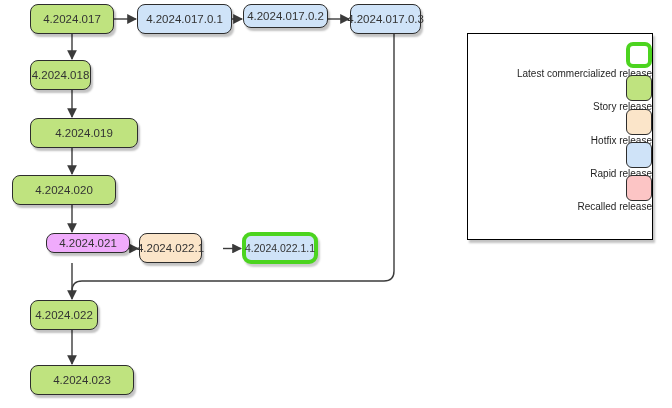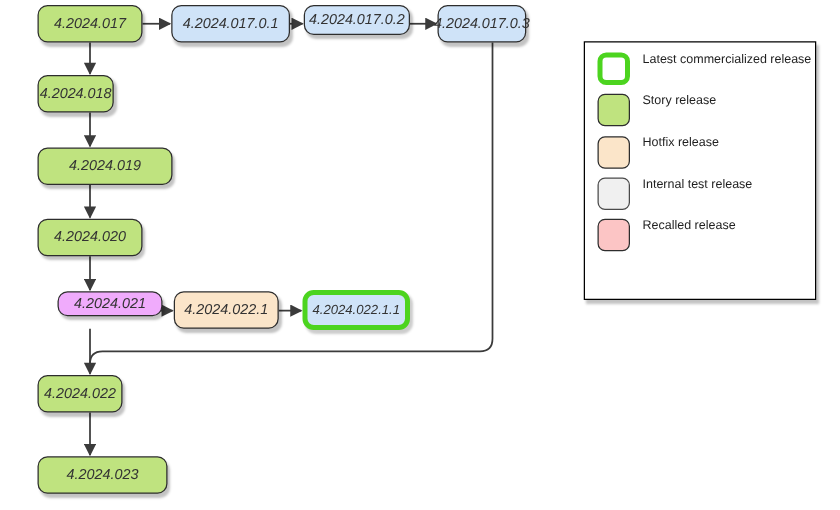--- a/index.html
+++ b/index.html
@@ -19,40 +19,39 @@
   svg.connectors .ah{fill:var(--connector,#3b3b3b);}
   .node{
     position:absolute;
     box-sizing:border-box;
     border:1.7px solid var(--node-border,#2d2d2d);
     border-radius:8px;
     display:flex;align-items:center;justify-content:center;
     font-size:11.5px;color:#333333;
     white-space:nowrap;
     box-shadow:2px 3px 2px rgba(0,0,0,0.24);
-    font-style:italic;
   }
   .node--latest{
     border:4px solid #4cd41f;
     border-radius:9px;
     font-size:10.5px;
     box-shadow:2px 3px 2px rgba(0,0,0,0.20);
   }
   .legend{
     position:absolute;left:467px;top:33px;
     width:186px;height:207px;
     box-sizing:border-box;
     background:#ffffff;
     border:1px solid #000000;
     box-shadow:2px 3px 2px rgba(0,0,0,0.24);
     padding:8px 0 0 10px;
   }
   .legend-row{
-    display:flex;align-items:flex-start;
-    height:26px;margin-bottom:7.3px;
+    display:flex;align-items:flex-end;
+    height:26px;margin-bottom:7.3px;flex-direction:column;
   }
   .swatch{
     box-sizing:border-box;
     width:26px;height:26px;
     border:1.7px solid var(--node-border,#2d2d2d);
     border-radius:6px;
     flex:0 0 26px;
   }
   .swatch--latest{border:4.5px solid #4cd41f;background:#ffffff;border-radius:7px;}
   .swatch--internal{border-color:#4a4a4a;}
@@ -87,48 +86,48 @@
 
     <path class="edge" d="M114,248.5 L138,248.5" marker-end="url(#arr)"></path>
     <path class="edge" d="M223,248.5 L241,248.5" marker-end="url(#arr)"></path>
 
     <path class="edge" d="M394,34 L394,271 Q394,281 384,281 L82,281 Q72,281 72,291"></path>
   </svg>
 
   <div class="node" style="left: 30px; top: 4px; width: 84px; height: 30px; background: rgb(191, 227, 127);">4.2024.017</div>
   <div class="node" style="left: 30px; top: 60px; width: 61px; height: 30px; background: rgb(191, 227, 127);">4.2024.018</div>
   <div class="node" style="left: 30px; top: 118px; width: 108px; height: 30px; background: rgb(191, 227, 127);">4.2024.019</div>
-  <div class="node" style="left: 30px; top: 175px; width: 84px; height: 30px; background: rgb(191, 227, 127);">4.2024.020</div>
+  <div class="node" style="left: 12px; top: 175px; width: 104px; height: 30px; background: rgb(191, 227, 127);">4.2024.020</div>
   <div class="node" style="left: 46px; top: 233px; width: 84px; height: 20px; background: #f0abfc;">4.2024.021</div>
   <div class="node" style="left: 30px; top: 300px; width: 68px; height: 30px; background: rgb(191, 227, 127);">4.2024.022</div>
   <div class="node" style="left: 30px; top: 365px; width: 104px; height: 30px; background: rgb(191, 227, 127);">4.2024.023</div>
 
   <div class="node" style="left: 137px; top: 4px; width: 95px; height: 30px; background: rgb(207, 227, 248);">4.2024.017.0.1</div>
   <div class="node" style="left: 243px; top: 4px; width: 85px; height: 24px; background: rgb(207, 227, 248);">4.2024.017.0.2</div>
   <div class="node" style="left: 350px; top: 4px; width: 71px; height: 30px; background: rgb(207, 227, 248);">4.2024.017.0.3</div>
 
-  <div class="node" style="left: 139px; top: 233px; width: 84px; height: 30px; background: rgb(251, 229, 201);">4.2024.022.1</div>
-  <div class="node node--latest" style="left: 242px; top: 232px; width: 86px; height: 32px; background: rgb(207, 227, 248); border-color: rgb(76, 212, 31);">4.2024.022.1.1</div>
+  <div class="node" style="left: 139px; top: 233px; width: 63px; height: 30px; background: rgb(251, 229, 201);">4.2024.022.1</div>
+  <div class="node node--latest" style="left: 242px; top: 232px; width: 76px; height: 32px; background: rgb(207, 227, 248); border-color: rgb(76, 212, 31);">4.2024.022.1.1</div>
 
   <div class="legend">
     <div class="legend-row">
       <span class="swatch swatch--latest" style="border-color: rgb(76, 212, 31);"></span>
       <span class="legend-label">Latest commercialized release</span>
     </div>
     <div class="legend-row">
       <span class="swatch" style="background: rgb(191, 227, 127);"></span>
       <span class="legend-label">Story release</span>
     </div>
     <div class="legend-row">
       <span class="swatch" style="background: rgb(251, 229, 201);"></span>
       <span class="legend-label">Hotfix release</span>
     </div>
     <div class="legend-row">
-      <span class="swatch swatch--internal" style="background: rgb(240, 240, 240);"></span>
-      <span class="legend-label">Internal test release</span>
+      <span class="swatch" style="background: rgb(207, 227, 248);"></span>
+      <span class="legend-label">Rapid release</span>
     </div>
     <div class="legend-row">
       <span class="swatch" style="background: rgb(252, 197, 197);"></span>
       <span class="legend-label">Recalled release</span>
     </div>
   </div>
 
 </div>
 
 </body></html>

